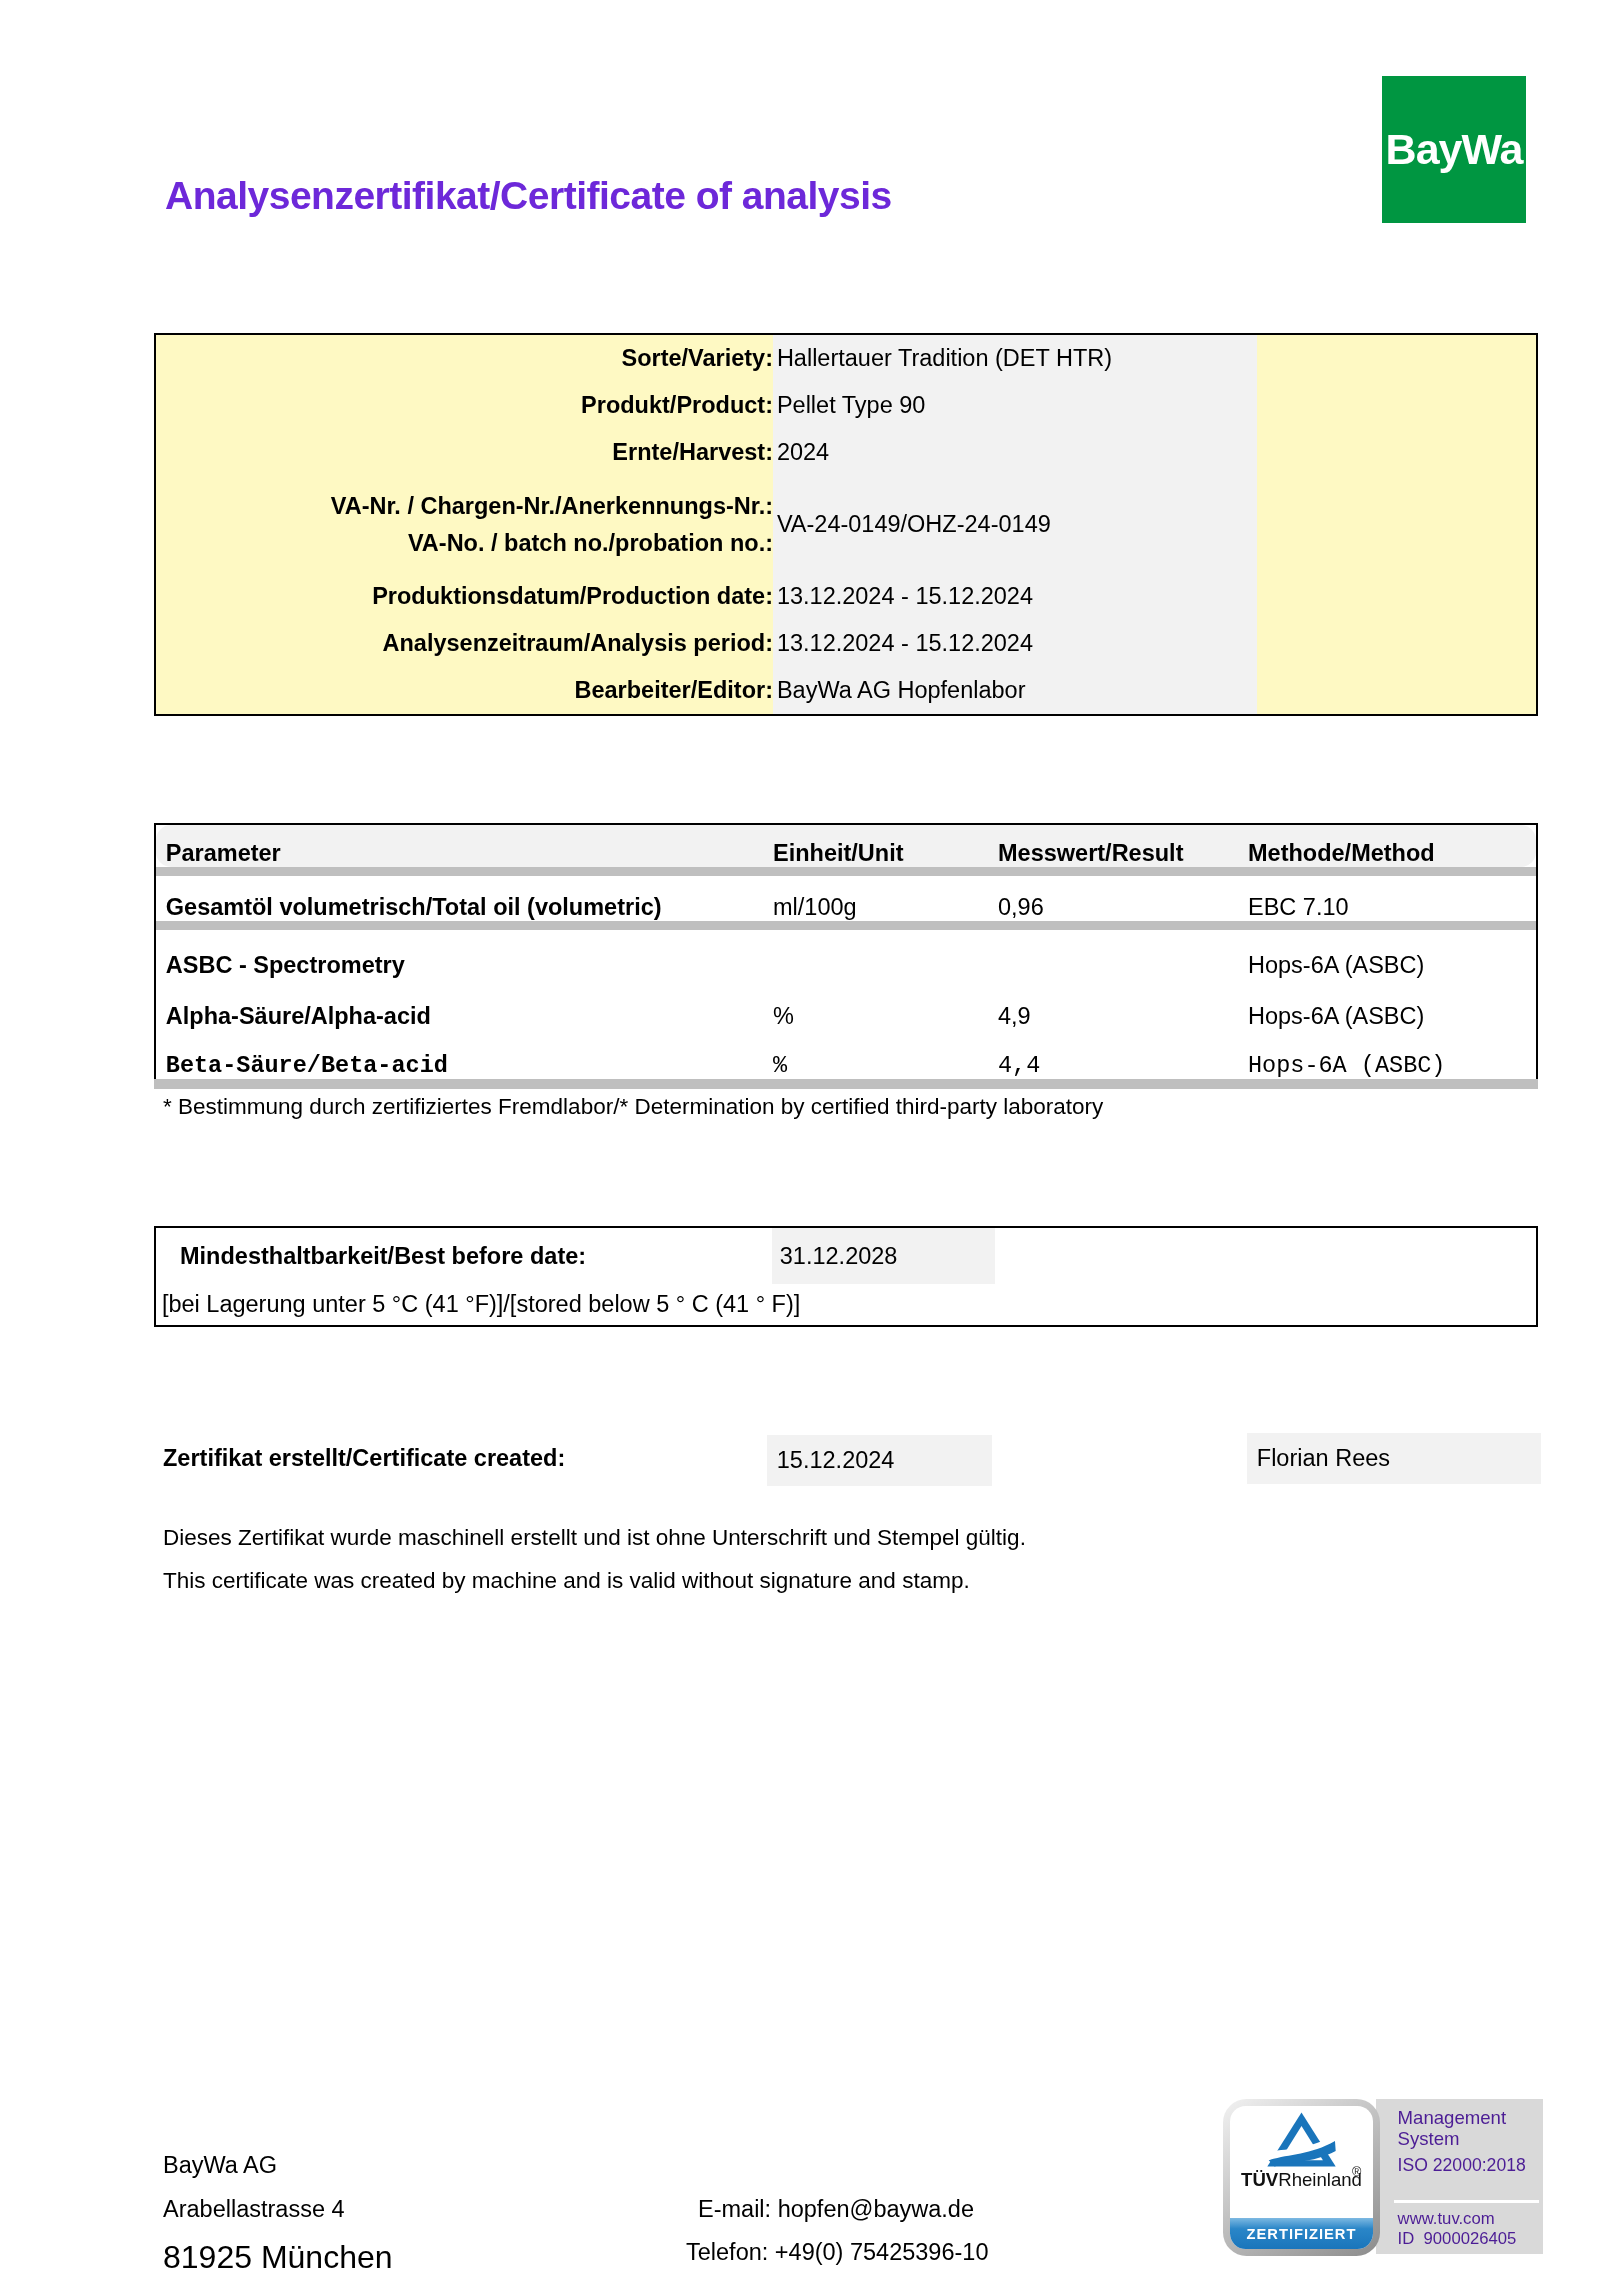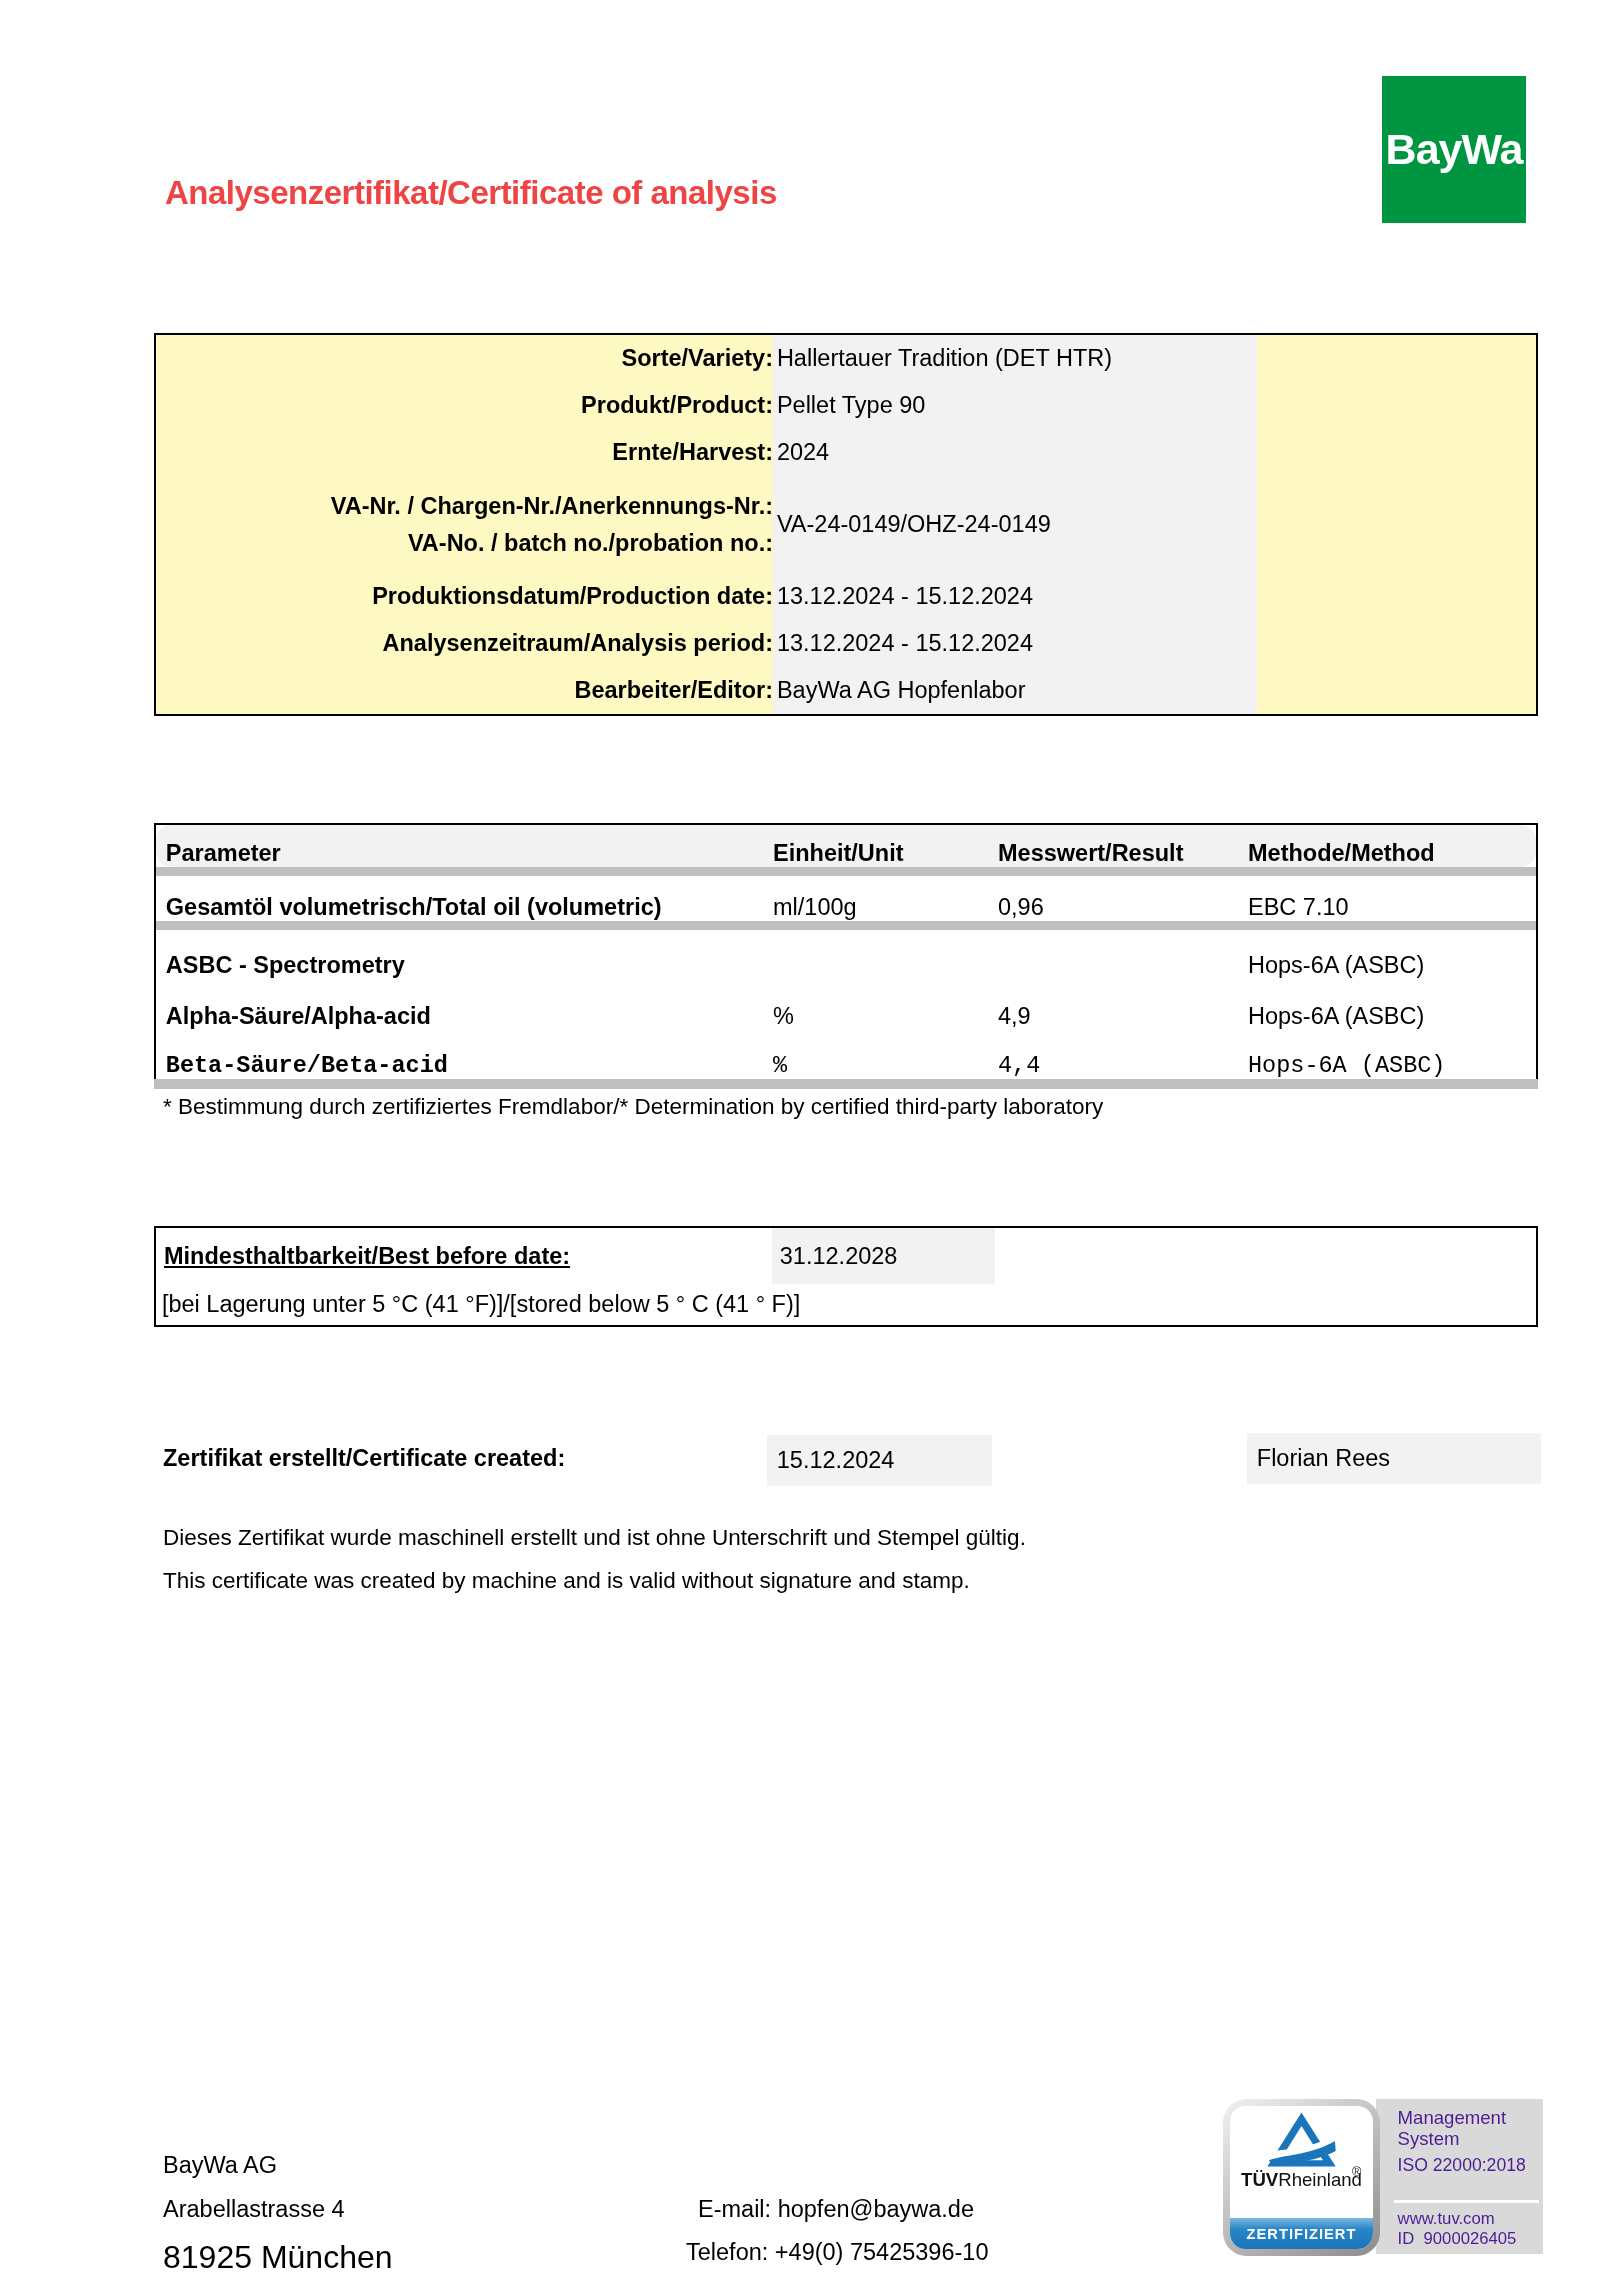--- a/index.html
+++ b/index.html
@@ -7,21 +7,21 @@
     position:relative;
     width:1621px;height:2292px;
     background:#ffffff;
     font-family:"Liberation Sans", sans-serif;
     color:#000;
     overflow:hidden;
   }
   
   .page-title{
     position:absolute;left:165px;top:174px;
-    font-size:33px;font-weight:bold;color:#ef4444;
+    font-size:39px;font-weight:bold;color:#6d28d9;
     letter-spacing:-0.5px;white-space:nowrap;
   }
   .baywa-logo{
     position:absolute;left:1382px;top:76px;width:144px;height:147px;
     background:#009641;display:flex;align-items:center;justify-content:center;
   }
   .baywa-logo span{color:#fff;font-weight:bold;font-size:43px;letter-spacing:-1px;}
 
   
   .info-table{
@@ -53,21 +53,21 @@
 
   
   .footnote{position:absolute;left:163px;top:1094px;font-size:22.5px;white-space:nowrap;}
 
   
   .bb-box{
     position:absolute;left:154px;top:1226px;width:1384px;
     border:2.9px solid #000;box-sizing:border-box;background:#fff;
   }
   .bb-row1{display:flex;height:56px;}
-  .bb-label{width:616px;padding-left:8px;font-weight:bold;font-size:23.5px;display:flex;align-items:center;box-sizing:border-box;text-decoration:underline;}
+  .bb-label{width:616px;padding-left:24px;font-weight:bold;font-size:23.5px;display:flex;align-items:center;box-sizing:border-box;}
   .bb-value{width:223px;background:#f2f2f2;display:flex;align-items:center;padding-left:7.8px;font-size:23.5px;box-sizing:border-box;}
   .bb-note{height:41px;display:flex;align-items:center;padding-left:5.9px;font-size:23.5px;}
 
   
   .created-label{position:absolute;left:163px;top:1433px;height:51px;line-height:51px;font-size:23.5px;font-weight:bold;}
   .created-date{
     position:absolute;left:767px;top:1435px;width:225px;height:51px;background:#f2f2f2;
     display:flex;align-items:center;padding-left:9.8px;font-size:23.5px;box-sizing:border-box;
   }
   .created-editor{

